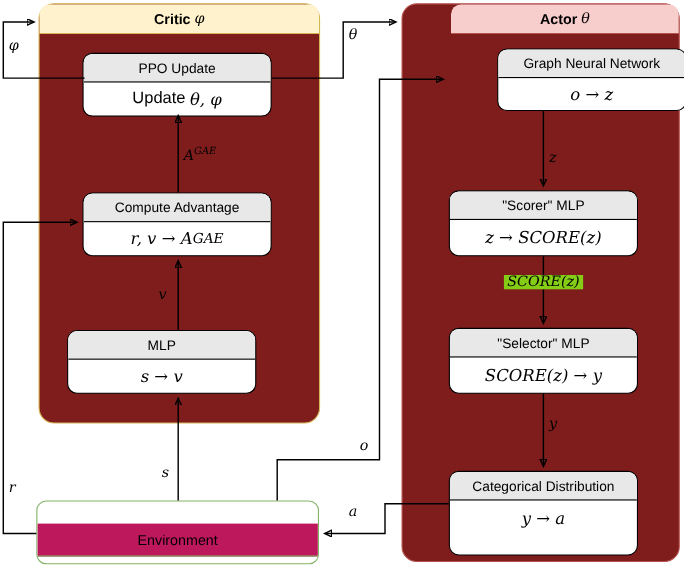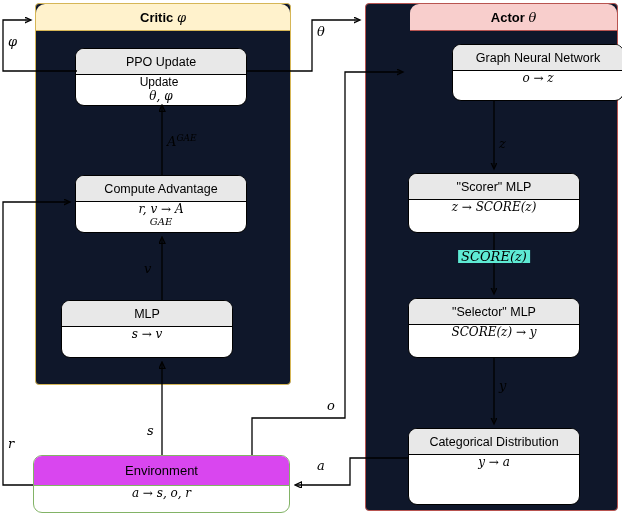--- a/index.html
+++ b/index.html
@@ -1,59 +1,59 @@
 <!DOCTYPE html>
 <html><head>
 <meta charset="utf-8">
 <style>
   html,body{margin:0;padding:0;background:#ffffff;}
   #canvas{position:relative;width:622px;height:516px;background:#ffffff;overflow:hidden;
           font-family:"Liberation Sans",sans-serif;color:#000;}
 
   
-  .container{position:absolute;box-sizing:border-box;border-radius:4px;background:#0f172a;}
+  .container{position:absolute;box-sizing:border-box;border-radius:14px;background:#7f1d1d;}
   .container-header{height:26px;display:flex;align-items:center;justify-content:center;
           border-radius:9px 9px 0 0;font-size:13px;font-weight:bold;}
   #critic{left:35px;top:3px;width:256px;height:382px;border:1.5px solid #D6B656;}
   #critic .container-header{background:#FFF2CC;border-bottom:1.5px solid #D6B656;}
   #actor{left:365px;top:3px;width:253px;height:508px;border:1.5px solid #B85450;}
   #actor .container-header{background:#F8CECC;border-bottom:1.5px solid #B85450;margin-left:44px;}
 
   
   .node{position:absolute;width:172px;box-sizing:border-box;border:1.5px solid #000;
         border-radius:9px;background:#fff;overflow:hidden;z-index:2;}
   .node-header{height:25px;background:#E8E8E8;border-bottom:1.5px solid #000;
         display:flex;align-items:center;justify-content:center;font-size:12.5px;}
-  .node-body{display:flex;align-items:center;justify-content:flex-start;height:29px;
-        font-family:"DejaVu Serif",serif;font-style:italic;font-size:12px;flex-direction:column;}
+  .node-body{display:flex;align-items:center;justify-content:center;height:29px;
+        font-family:"DejaVu Serif",serif;font-style:italic;font-size:15px;}
   #node-ppo{left:75px;top:48px;height:58px;}
   #node-advantage{left:75px;top:175px;height:58px;}
   #node-mlp{left:61px;top:300px;height:58px;}
   #node-gnn{left:408px;top:44px;height:57px;margin-left:44px;}
   #node-scorer{left:408px;top:173px;height:60px;}
   #node-selector{left:408px;top:298px;height:60px;}
   #node-categorical{left:408px;top:428px;height:77px;}
   #node-scorer .node-body,#node-selector .node-body,#node-categorical .node-body{height:31px;}
 
   
   #environment{position:absolute;left:33px;top:455px;width:257px;height:58px;box-sizing:border-box;
         border:1.5px solid #82B366;border-radius:9px;background:#fff;overflow:hidden;z-index:2;}
-  #environment .env-header{height:29px;background:#d946ef;border-bottom:1.5px solid #82B366;
-        display:flex;align-items:center;justify-content:center;font-size:13px;}
+  #environment .env-header{height:29px;background:#be185d;border-bottom:1.5px solid #82B366;
+        display:flex;align-items:center;justify-content:center;font-size:13px;margin-top:20px;}
   #environment .node-body{height:25px;}
 
   
   #edges{position:absolute;left:0;top:0;width:622px;height:516px;z-index:3;pointer-events:none;}
   #edges path{stroke:#000;stroke-width:1.3;fill:none;}
 
   
   .elabel{position:absolute;z-index:4;font-family:"DejaVu Serif",serif;font-style:italic;
         font-size:13px;line-height:1;white-space:nowrap;}
   .elabel sup{font-size:9px;font-style:italic;}
-  .masked{background:#5eead4;padding:0 3px;transform:translateX(-50%);}
+  .masked{background:#84cc16;padding:0 3px;transform:translateX(-50%);}
   .math-inline{font-family:"DejaVu Serif",serif;font-style:italic;font-weight:normal;}
   .body-prefix{font-family:"Liberation Sans",sans-serif;font-style:normal;margin-right:4px;}
 </style>
 </head>
 <body>
 
 <div id="canvas">
 
   <div class="container" id="critic">
     <div class="container-header">

